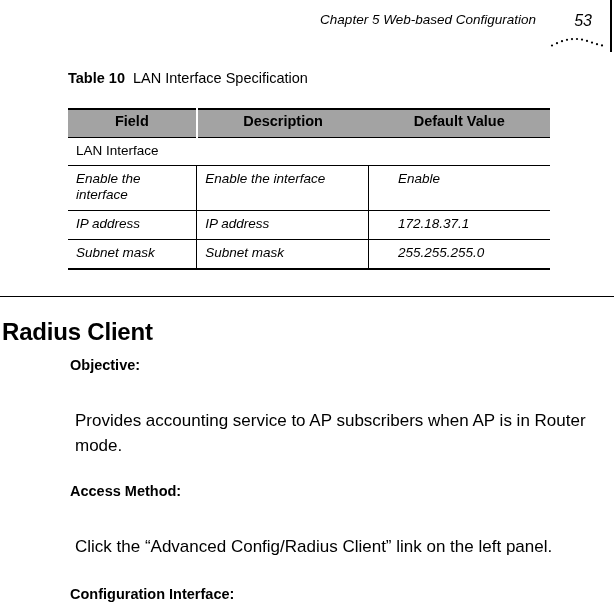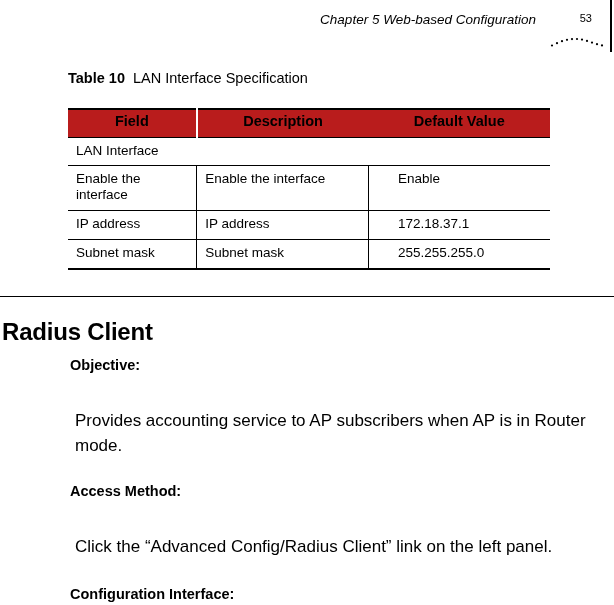--- a/index.html
+++ b/index.html
@@ -29,21 +29,22 @@
     right: 78px;
     top: 0;
     font-style: italic;
     font-size: 13.5px;
     white-space: nowrap;
   }
   .header-pageno {
     position: absolute;
     right: 22px;
     top: 0;
-    font-size: 11px;
+    font-style: italic;
+    font-size: 16px;
   }
   .header-right-rule {
     position: absolute;
     right: 2px;
     top: -12px;
     width: 2px;
     height: 52px;
     background: #000000;
   }
   .header-dots {
@@ -78,21 +79,21 @@
     border-collapse: collapse;
     font-size: 13.5px;
   }
   .spec-table td, .spec-table th {
     padding: 0;
     margin: 0;
     vertical-align: top;
   }
 
   .thead-row th {
-    background: #b91c1c;
+    background: #a3a3a3;
     font-weight: bold;
     text-align: center;
     font-size: 14.5px;
     border-top: 2px solid #000;
     border-bottom: 1px solid #000;
     height: 28px;
     padding: 3px 4px 4px 4px;
     box-sizing: border-box;
   }
   .thead-row th.col-field   { width: 134px; border-right: 2px solid #ffffff; }
@@ -103,20 +104,21 @@
     border-bottom: 1px solid #000;
     height: 28px;
     padding: 5px 0 5px 8px;
     box-sizing: border-box;
   }
 
   .data-row td {
     border-bottom: 1px solid #000;
     padding: 5px 6px 6px 8px;
     line-height: 1.25;
+    font-style: italic;
   }
   .data-row td.c1 { width: 134px; border-right: 1px solid #000; }
   .data-row td.c2 { width: 183px; border-right: 1px solid #000; }
   .data-row td.c3 { width: 165px; padding-left: 29px; }
   .data-row.last td { border-bottom: 2px solid #000; margin-left: 8px; }
 
   
   .section-rule {
     position: absolute;
     left: 0;

